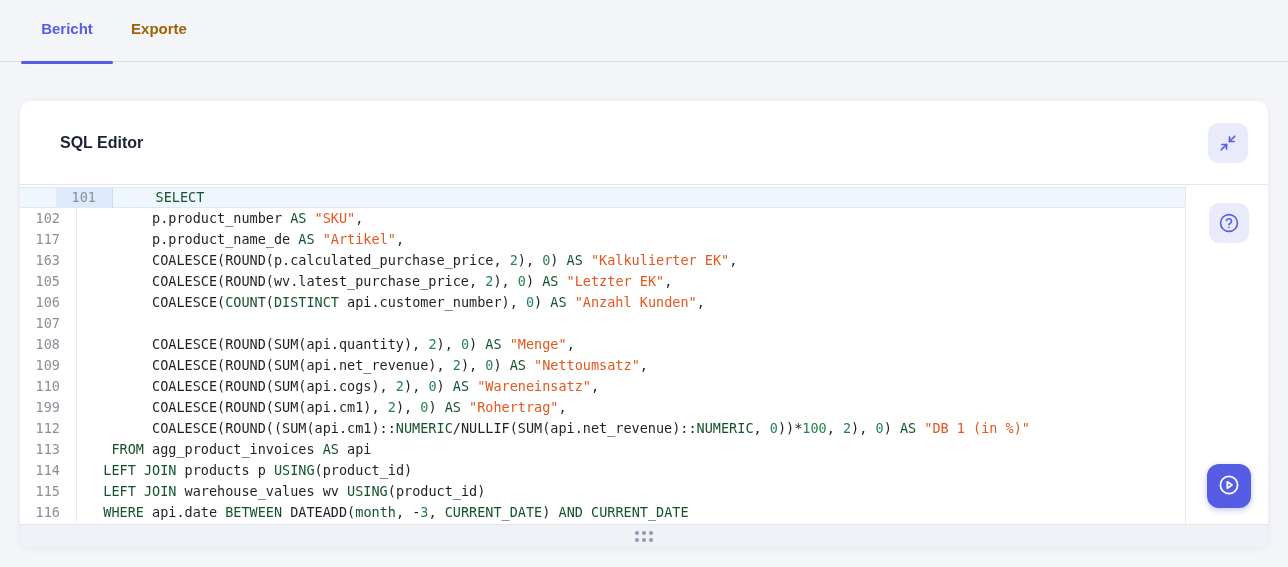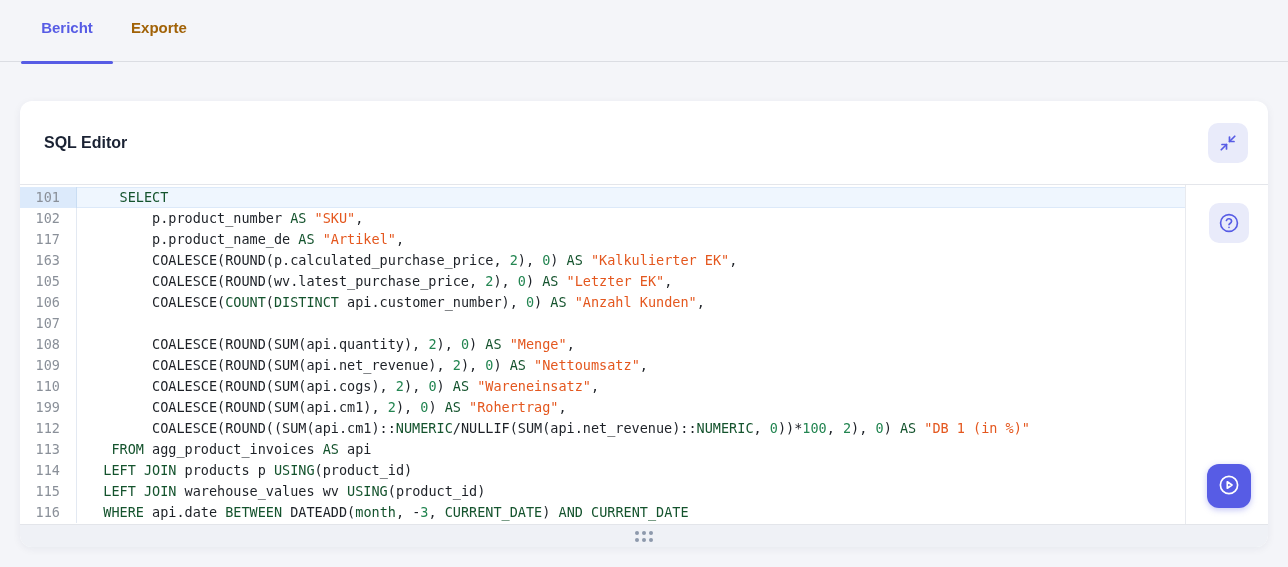--- a/index.html
+++ b/index.html
@@ -8,21 +8,21 @@
     background:#F4F5F9;
     font-family:"Liberation Sans", sans-serif;
     overflow:hidden;
     position:relative;
   }
 
   
   .tabbar {
     position:absolute; left:0; top:0; width:1288px; height:62px;
     border-bottom:1px solid #DBDDE3;
-    display:flex; align-items:center; padding-left:21px;
+    display:flex; align-items:flex-start; padding-left:21px;
   }
   .tab {
     position:relative; height:62px; min-width:92px;
     display:flex; align-items:center; justify-content:center;
     padding:0 18px 6px 18px;
     font-size:15px; font-weight:700; color:#a16207; cursor:pointer;
   }
   .tab.active { color:#575CE5; }
   .tab.active::after {
     content:""; position:absolute; left:0; right:0; bottom:-2px;
@@ -32,21 +32,21 @@
   
   .card {
     position:absolute; left:20px; top:101px; width:1248px; height:446px;
     background:#fff; border-radius:12px;
     box-shadow:0 2px 8px rgba(25,35,65,0.06);
     display:flex; flex-direction:column; overflow:hidden;
   }
   .card-header {
     height:84px; flex:0 0 84px;
     display:flex; align-items:center; justify-content:space-between;
-    padding:0 20px 0 24px;
+    padding:0 20px 0 40px;
     border-bottom:1px solid #E4E6EB;
     gap:36px;
   }
   .card-title { font-size:16px; font-weight:700; color:#1A2233; }
   .icon-btn {
     width:40px; height:40px; border:none; border-radius:10px;
     background:#E9EBFA; display:flex; align-items:center; justify-content:center;
     cursor:pointer;
   }
   .icon-btn svg { display:block; }
@@ -59,21 +59,21 @@
     font-size:13.5px; line-height:21px;
   }
   .code-row { display:flex; height:21px; cursor:text; }
   .gutter {
     flex:0 0 57px; width:57px; text-align:right; padding-right:16px;
     color:#8A9099; border-right:1px solid #E3E9F2;
     user-select:none;
   }
   .code-text { white-space:pre; padding-left:10px; color:#1D2127; }
   .code-row.active { background:#EFF6FE; box-shadow:inset 0 1px 0 #DCE9F9, inset 0 -1px 0 #DCE9F9; }
-  .code-row.active .gutter { background:#DCEAFB; border-right-color:#C9DDF3; }
+  .code-row.active .gutter { background:#DCEAFB; border-right-color:#C9DDF3;margin-left:36px; }
   .tok-kw  { color:#14532d; }
   .tok-str { color:#E4571E; }
   .tok-num { color:#238551; }
 
   
   .right-rail {
     flex:0 0 83px; width:83px; position:relative;
     border-left:1px solid #E8EAEF; background:#fff;
   }
   .right-rail .help { position:absolute; top:18px; left:23px; }

